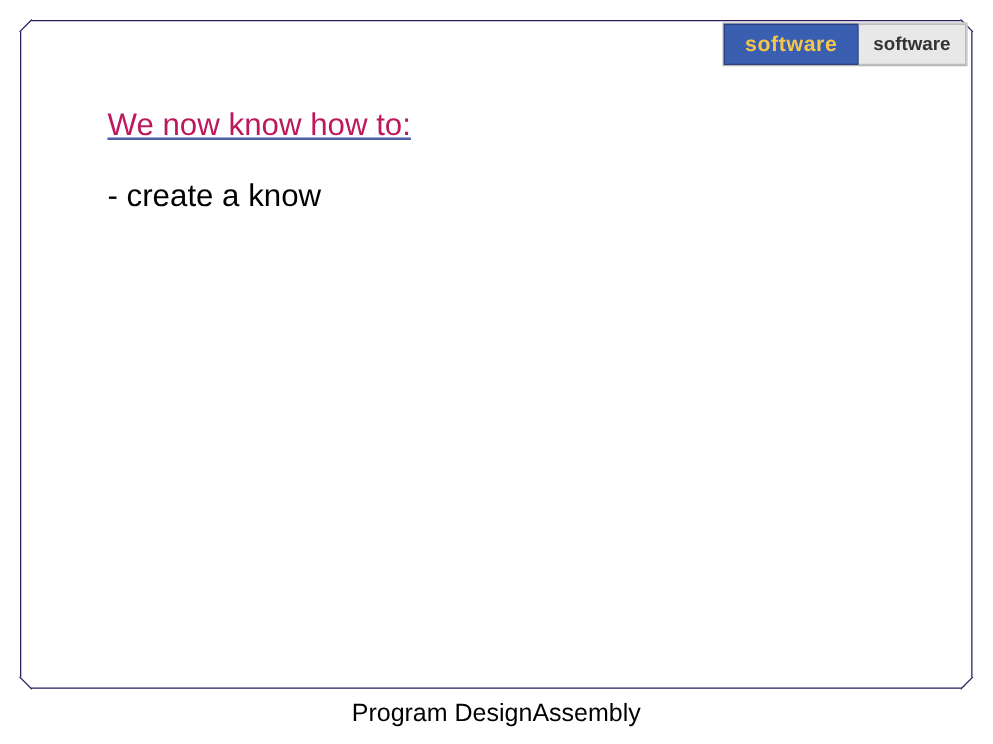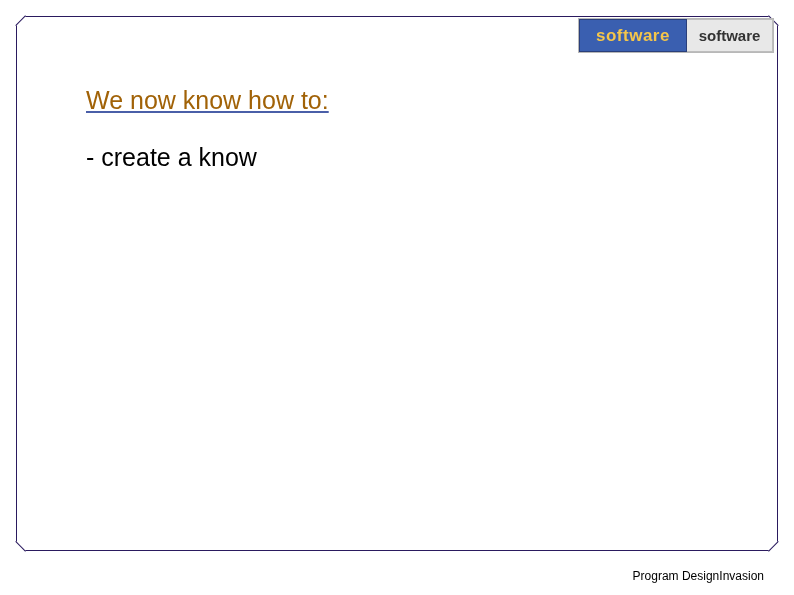--- a/index.html
+++ b/index.html
@@ -69,40 +69,40 @@
   }
 
   .content {
     position: absolute;
     top: 86px;
     left: 86px;
     right: 60px;
   }
   .heading {
     font-size: 25px;
-    color: #a16207;
+    color: #be185d;
     text-decoration: underline;
     text-decoration-color: #4a5fa8;
     font-weight: 400;
     margin-bottom: 28px;
   }
   .bullet {
     font-size: 25px;
     color: #000;
     font-weight: 400;
   }
 
   .footer {
     position: absolute;
     bottom: 12px;
     left: 30px;
     right: 30px;
     display: flex;
-    justify-content: flex-end;
-    font-size: 12px;
+    justify-content: center;
+    font-size: 20px;
     color: #000;
   }
   .footer-left { text-align: left; }
   .footer-center { position: absolute; left: 50%; transform: translateX(-50%); }
   .footer-right { text-align: right; }
 </style>
 </head>
 <body>
 
 <div class="slide">
@@ -117,15 +117,15 @@
     <div class="logo-right">software</div>
   </div>
 
   <div class="content">
     <div class="heading">We now know how to:</div>
     <div class="bullet">- create a know</div>
   </div>
 
   <div class="footer">
     <div class="footer-left">Program Design</div>
-    <div class="footer-right">Invasion</div>
+    <div class="footer-right">Assembly</div>
   </div>
 </div>
 
 </body></html>

